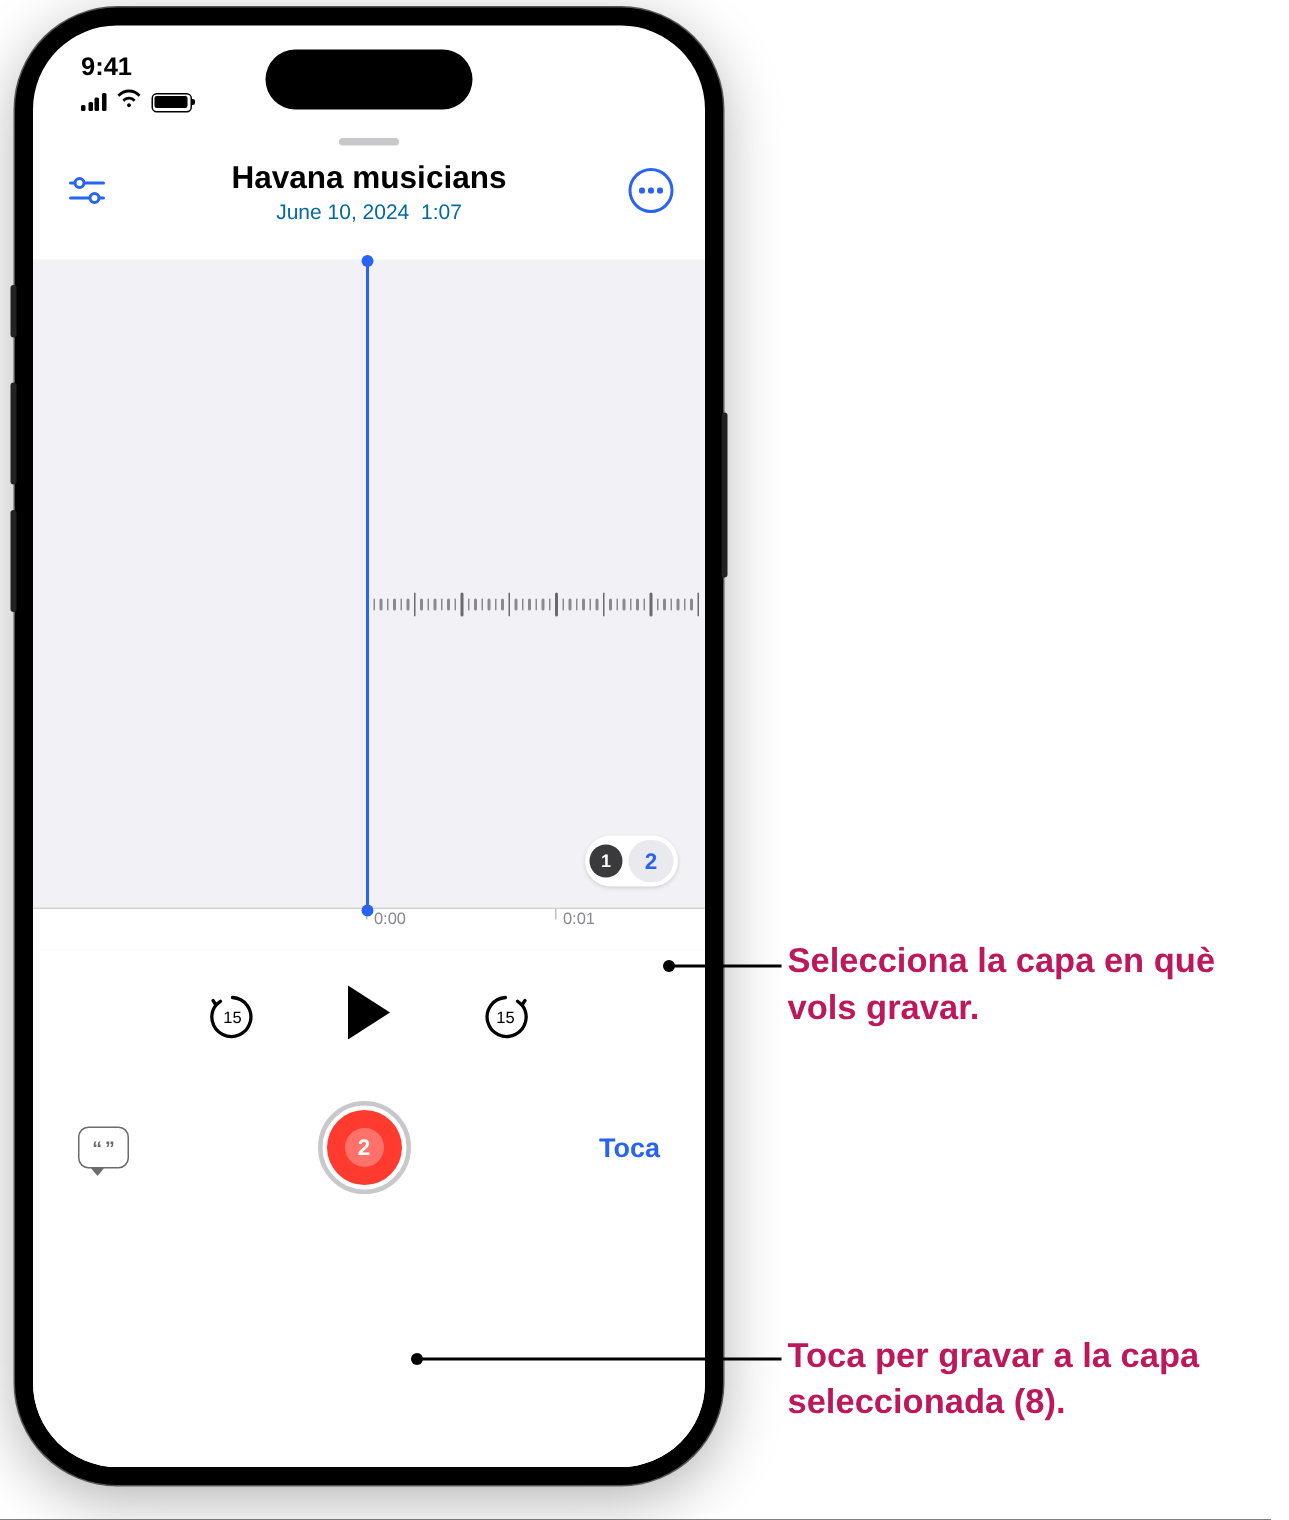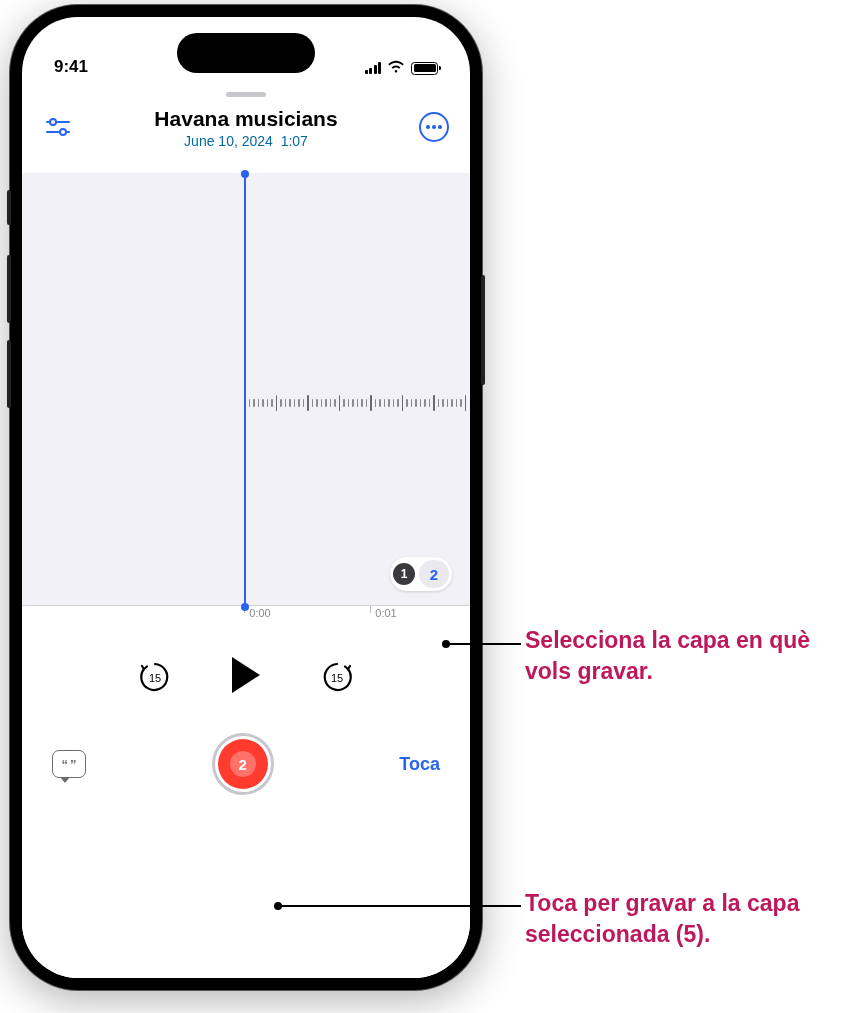--- a/index.html
+++ b/index.html
@@ -54,23 +54,24 @@
       z-index: 100;
     }
     .status-bar {
       position: absolute;
       top: 0;
       left: 0;
       right: 0;
       height: 60px;
       display: flex;
       justify-content: space-between;
-      align-items: flex-end;
+      align-items: flex-start;
       padding: 18px 32px 0;
       z-index: 50;
+      flex-direction: column;
     }
     .status-time {
       font-size: 17px;
       font-weight: 600;
     }
     .status-right {
       display: flex;
       align-items: center;
       gap: 6px;
     }
@@ -568,13 +569,13 @@
         <div class="done-btn">Toca</div>
       </div>
     </div>
   </div>
 </div>
 
 <div class="callout-line" style="left:446px; top:643px; width:75px;"></div>
 <div class="callout" style="left:525px; top:625px; width:320px;">Selecciona la capa en què vols gravar.</div>
 
 <div class="callout-line" style="left:278px; top:905px; width:243px;"></div>
-<div class="callout" style="left:525px; top:888px; width:330px;">Toca per gravar a la capa seleccionada (5).</div>
+<div class="callout" style="left:525px; top:888px; width:330px;">Toca per gravar a la capa seleccionada (8).</div>
 
 </body></html>

